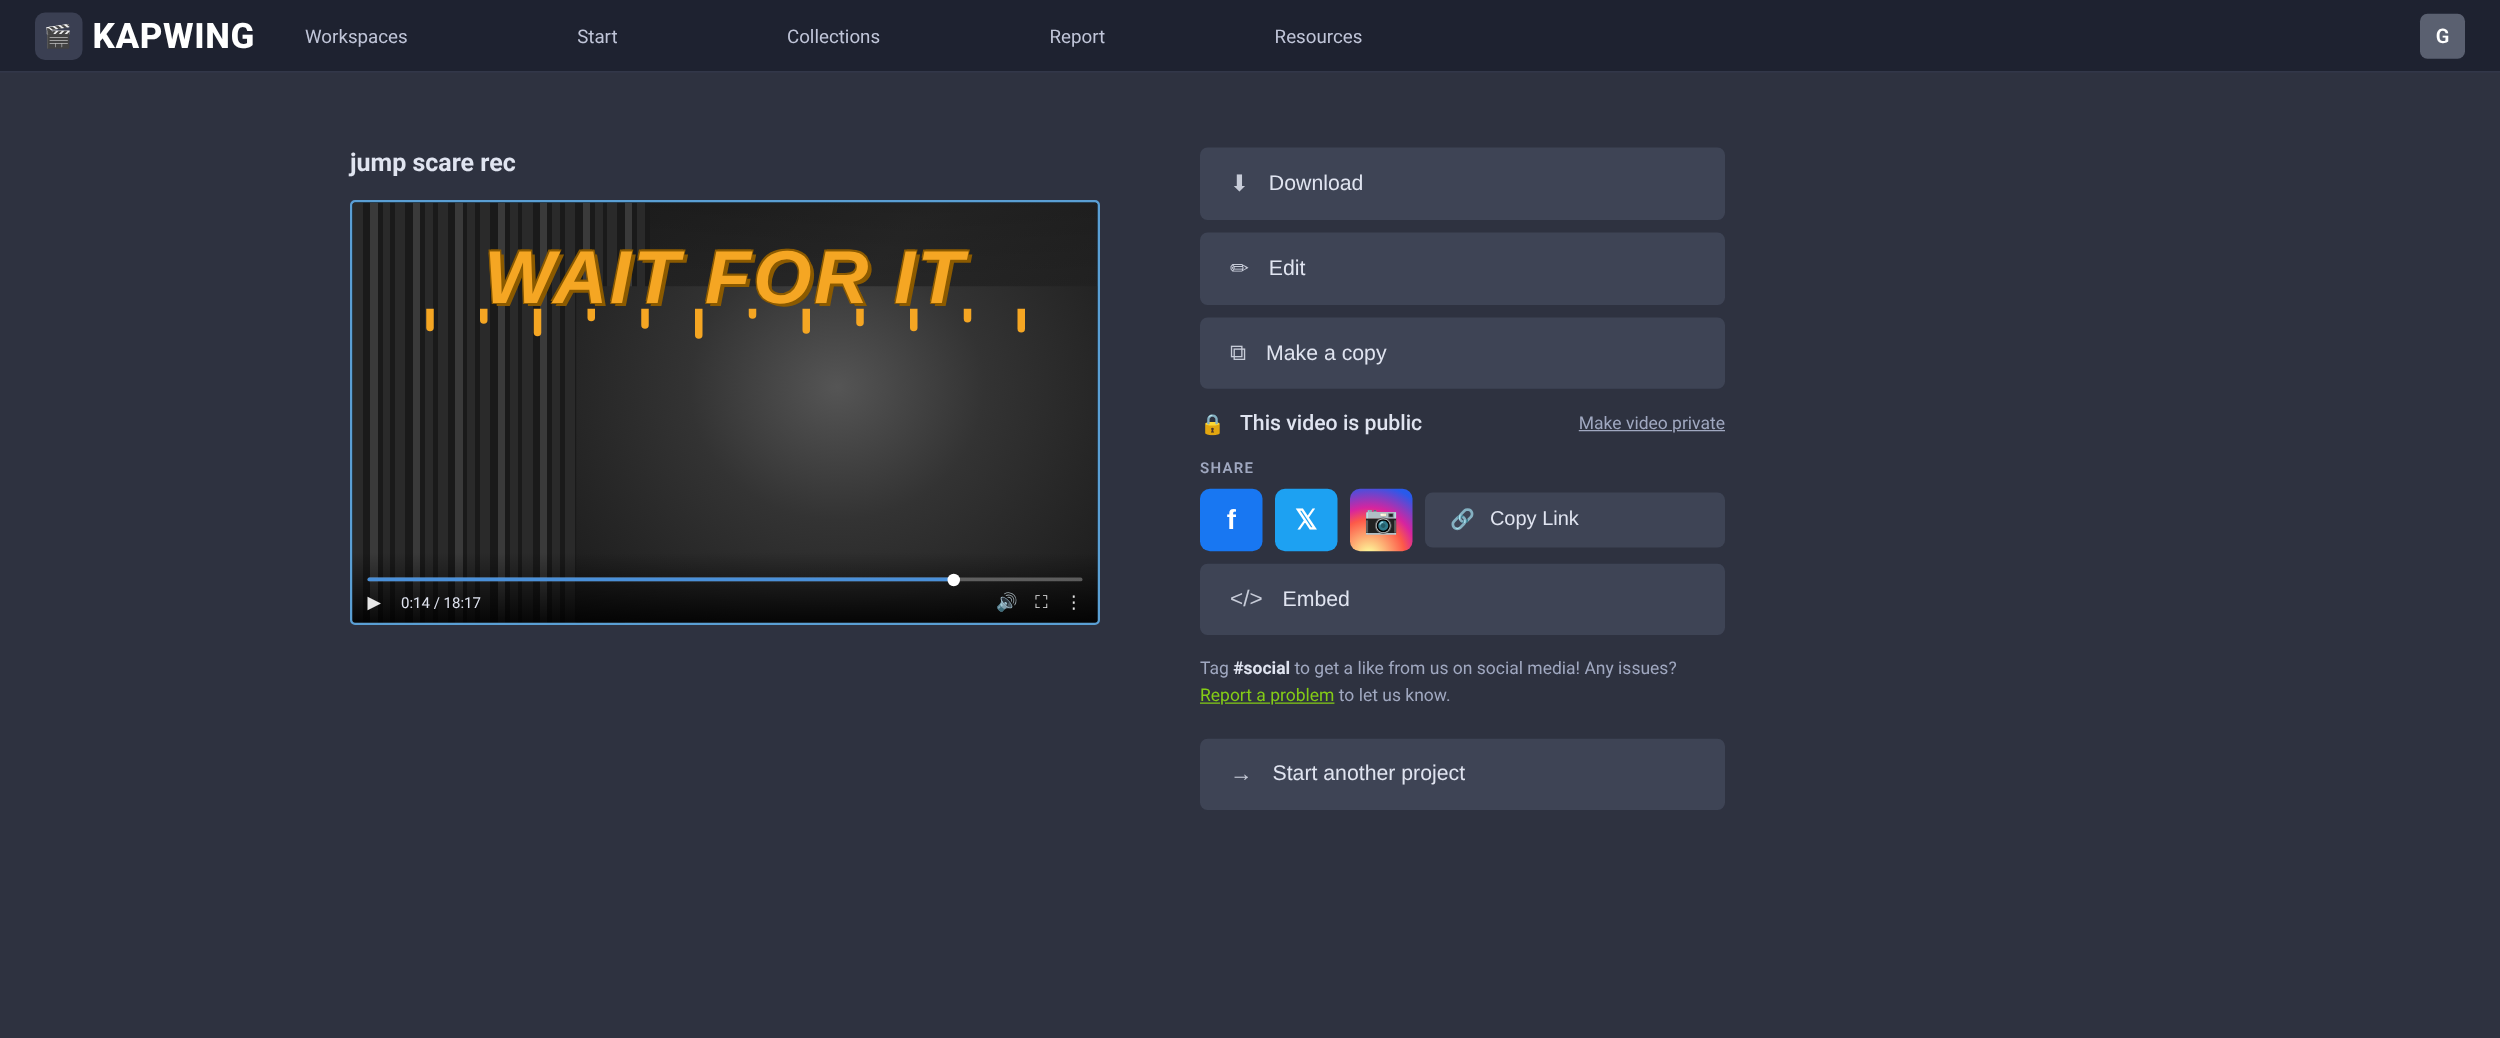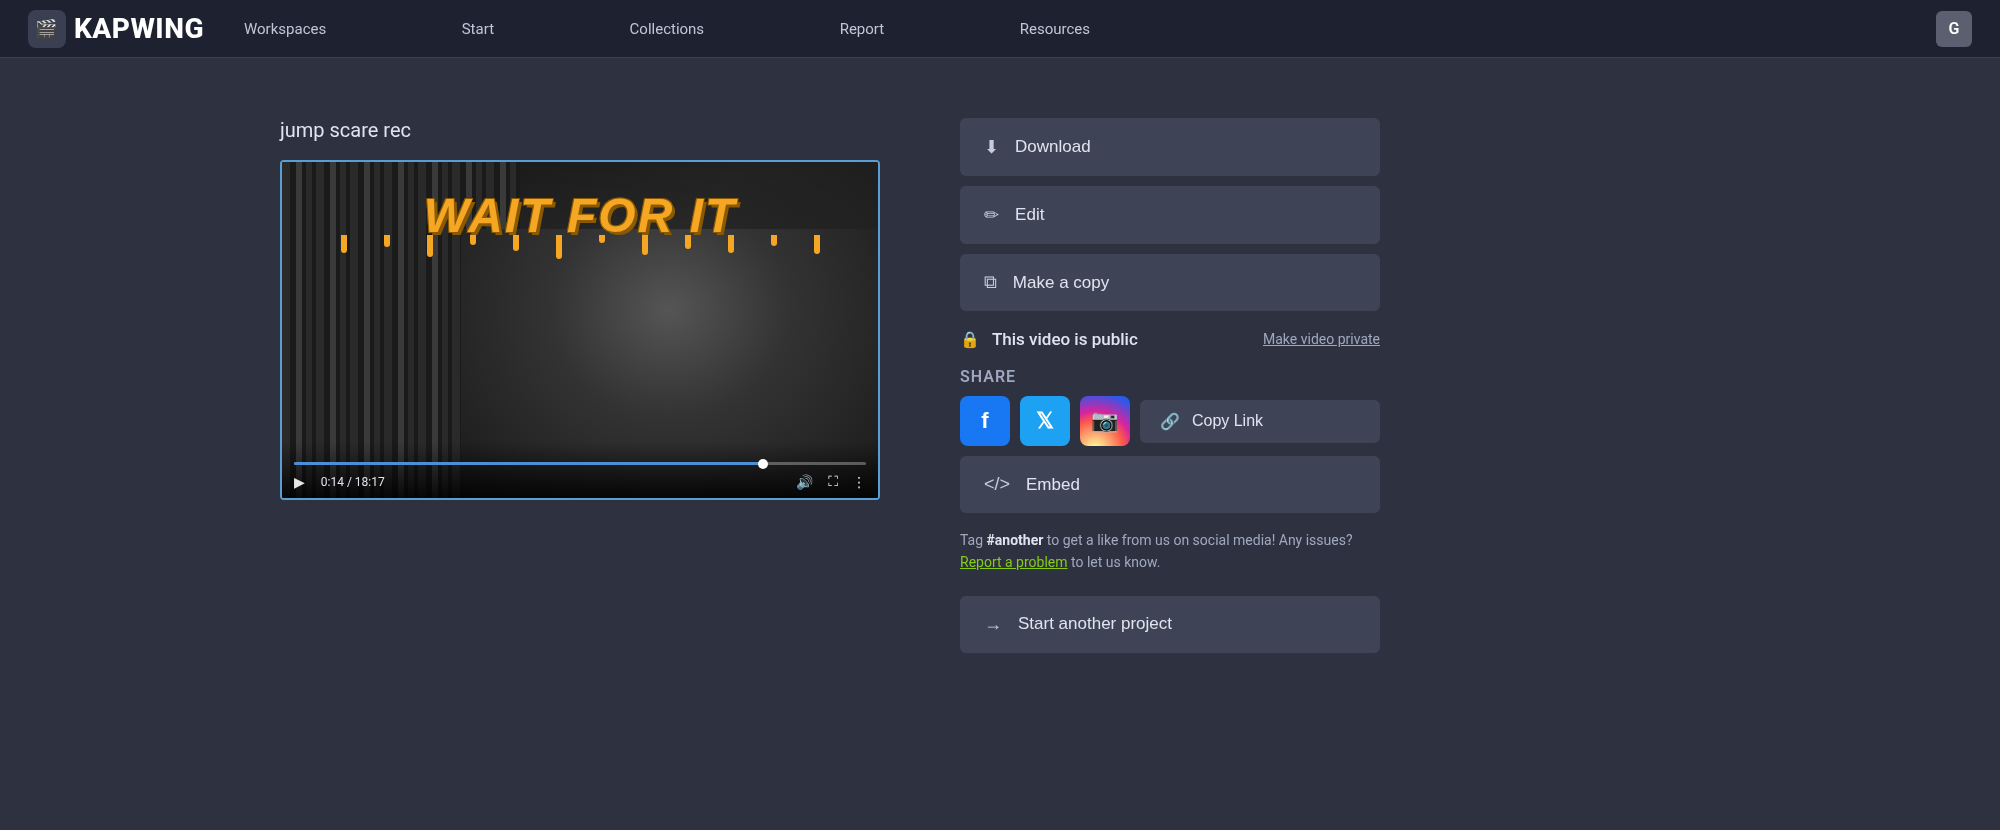--- a/index.html
+++ b/index.html
@@ -88,21 +88,21 @@
       align-items: flex-start;
     }
 
     
     .left-panel {
       flex: 0 0 600px;
     }
 
     .video-title {
       font-size: 20px;
-      font-weight: 400;
+      font-weight: 700;
       color: #e0e4f0;
       margin-bottom: 18px;
     }
 
     .video-container {
       width: 600px;
       height: 340px;
       background: #000;
       border-radius: 4px;
       border: 2px solid #5a9fd4;
@@ -162,21 +162,21 @@
     .wait-text-overlay {
       position: absolute;
       top: 30px;
       left: 0;
       right: 0;
       text-align: center;
       z-index: 10;
     }
 
     .wait-text {
-      font-size: 48px;
+      font-size: 60px;
       font-weight: 900;
       color: #f5a623;
       font-style: italic;
       text-shadow:
         3px 3px 0 #8b5a00,
         -1px -1px 0 #8b5a00,
         1px -1px 0 #8b5a00,
         -1px 1px 0 #8b5a00;
       letter-spacing: 2px;
       line-height: 1;
@@ -314,21 +314,21 @@
     }
 
     
     .share-section {
       display: flex;
       flex-direction: column;
       gap: 10px;
     }
 
     .share-label {
-      font-size: 16px;
+      font-size: 12px;
       font-weight: 600;
       color: #a0a8c0;
       letter-spacing: 1px;
       text-transform: uppercase;
     }
 
     .share-row {
       display: flex;
       align-items: center;
       gap: 10px;
@@ -520,21 +520,21 @@
         </button>
       </div>
     </div>
 
     <button class="action-btn">
       <span class="btn-icon">&lt;/&gt;</span>
       <span>Embed</span>
     </button>
 
     <p class="tag-text">
-      <span>Tag </span><strong>#another</strong><span> to get a like from us on social media! Any issues? </span><a href="#">Report a problem</a><span> to let us know.</span>
+      <span>Tag </span><strong>#social</strong><span> to get a like from us on social media! Any issues? </span><a href="#">Report a problem</a><span> to let us know.</span>
     </p>
 
     <button class="start-btn">
       <span class="btn-icon">→</span>
       <span>Start another project</span>
     </button>
 
   </div>
 </div>
 

